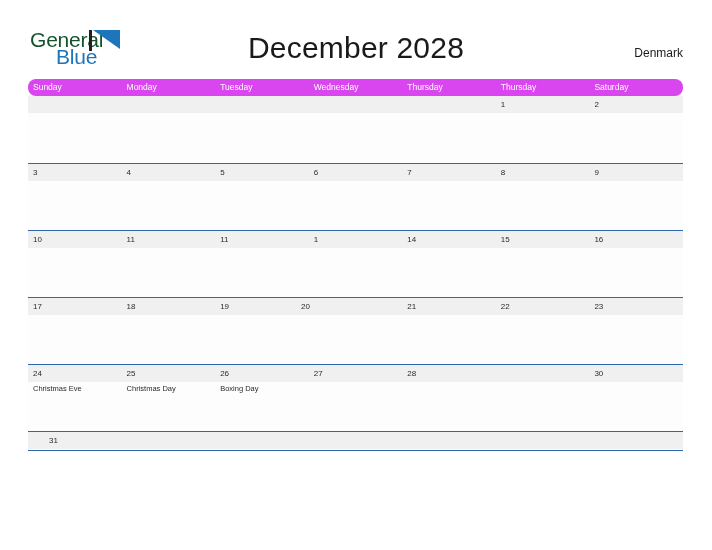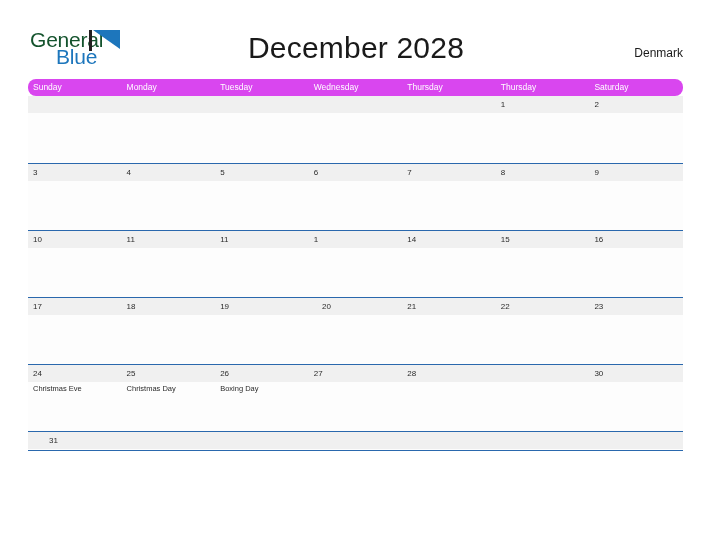--- a/index.html
+++ b/index.html
@@ -291,21 +291,21 @@
         <div class="dateband"></div>
         <div class="cellcol" style="left: 0px;">
           <div class="daynum">17</div>
         </div>
         <div class="cellcol" style="left: 93.57px;">
           <div class="daynum">18</div>
         </div>
         <div class="cellcol" style="left: 187.14px;">
           <div class="daynum">19</div>
         </div>
-        <div class="cellcol" style="left: 289px; text-align: center;">
+        <div class="cellcol" style="left: 268px; text-align: center;">
           <div class="daynum">20</div>
         </div>
         <div class="cellcol" style="left: 374.28px;">
           <div class="daynum">21</div>
         </div>
         <div class="cellcol" style="left: 467.85px;">
           <div class="daynum">22</div>
         </div>
         <div class="cellcol" style="left: 561.42px;">
           <div class="daynum">23</div>

